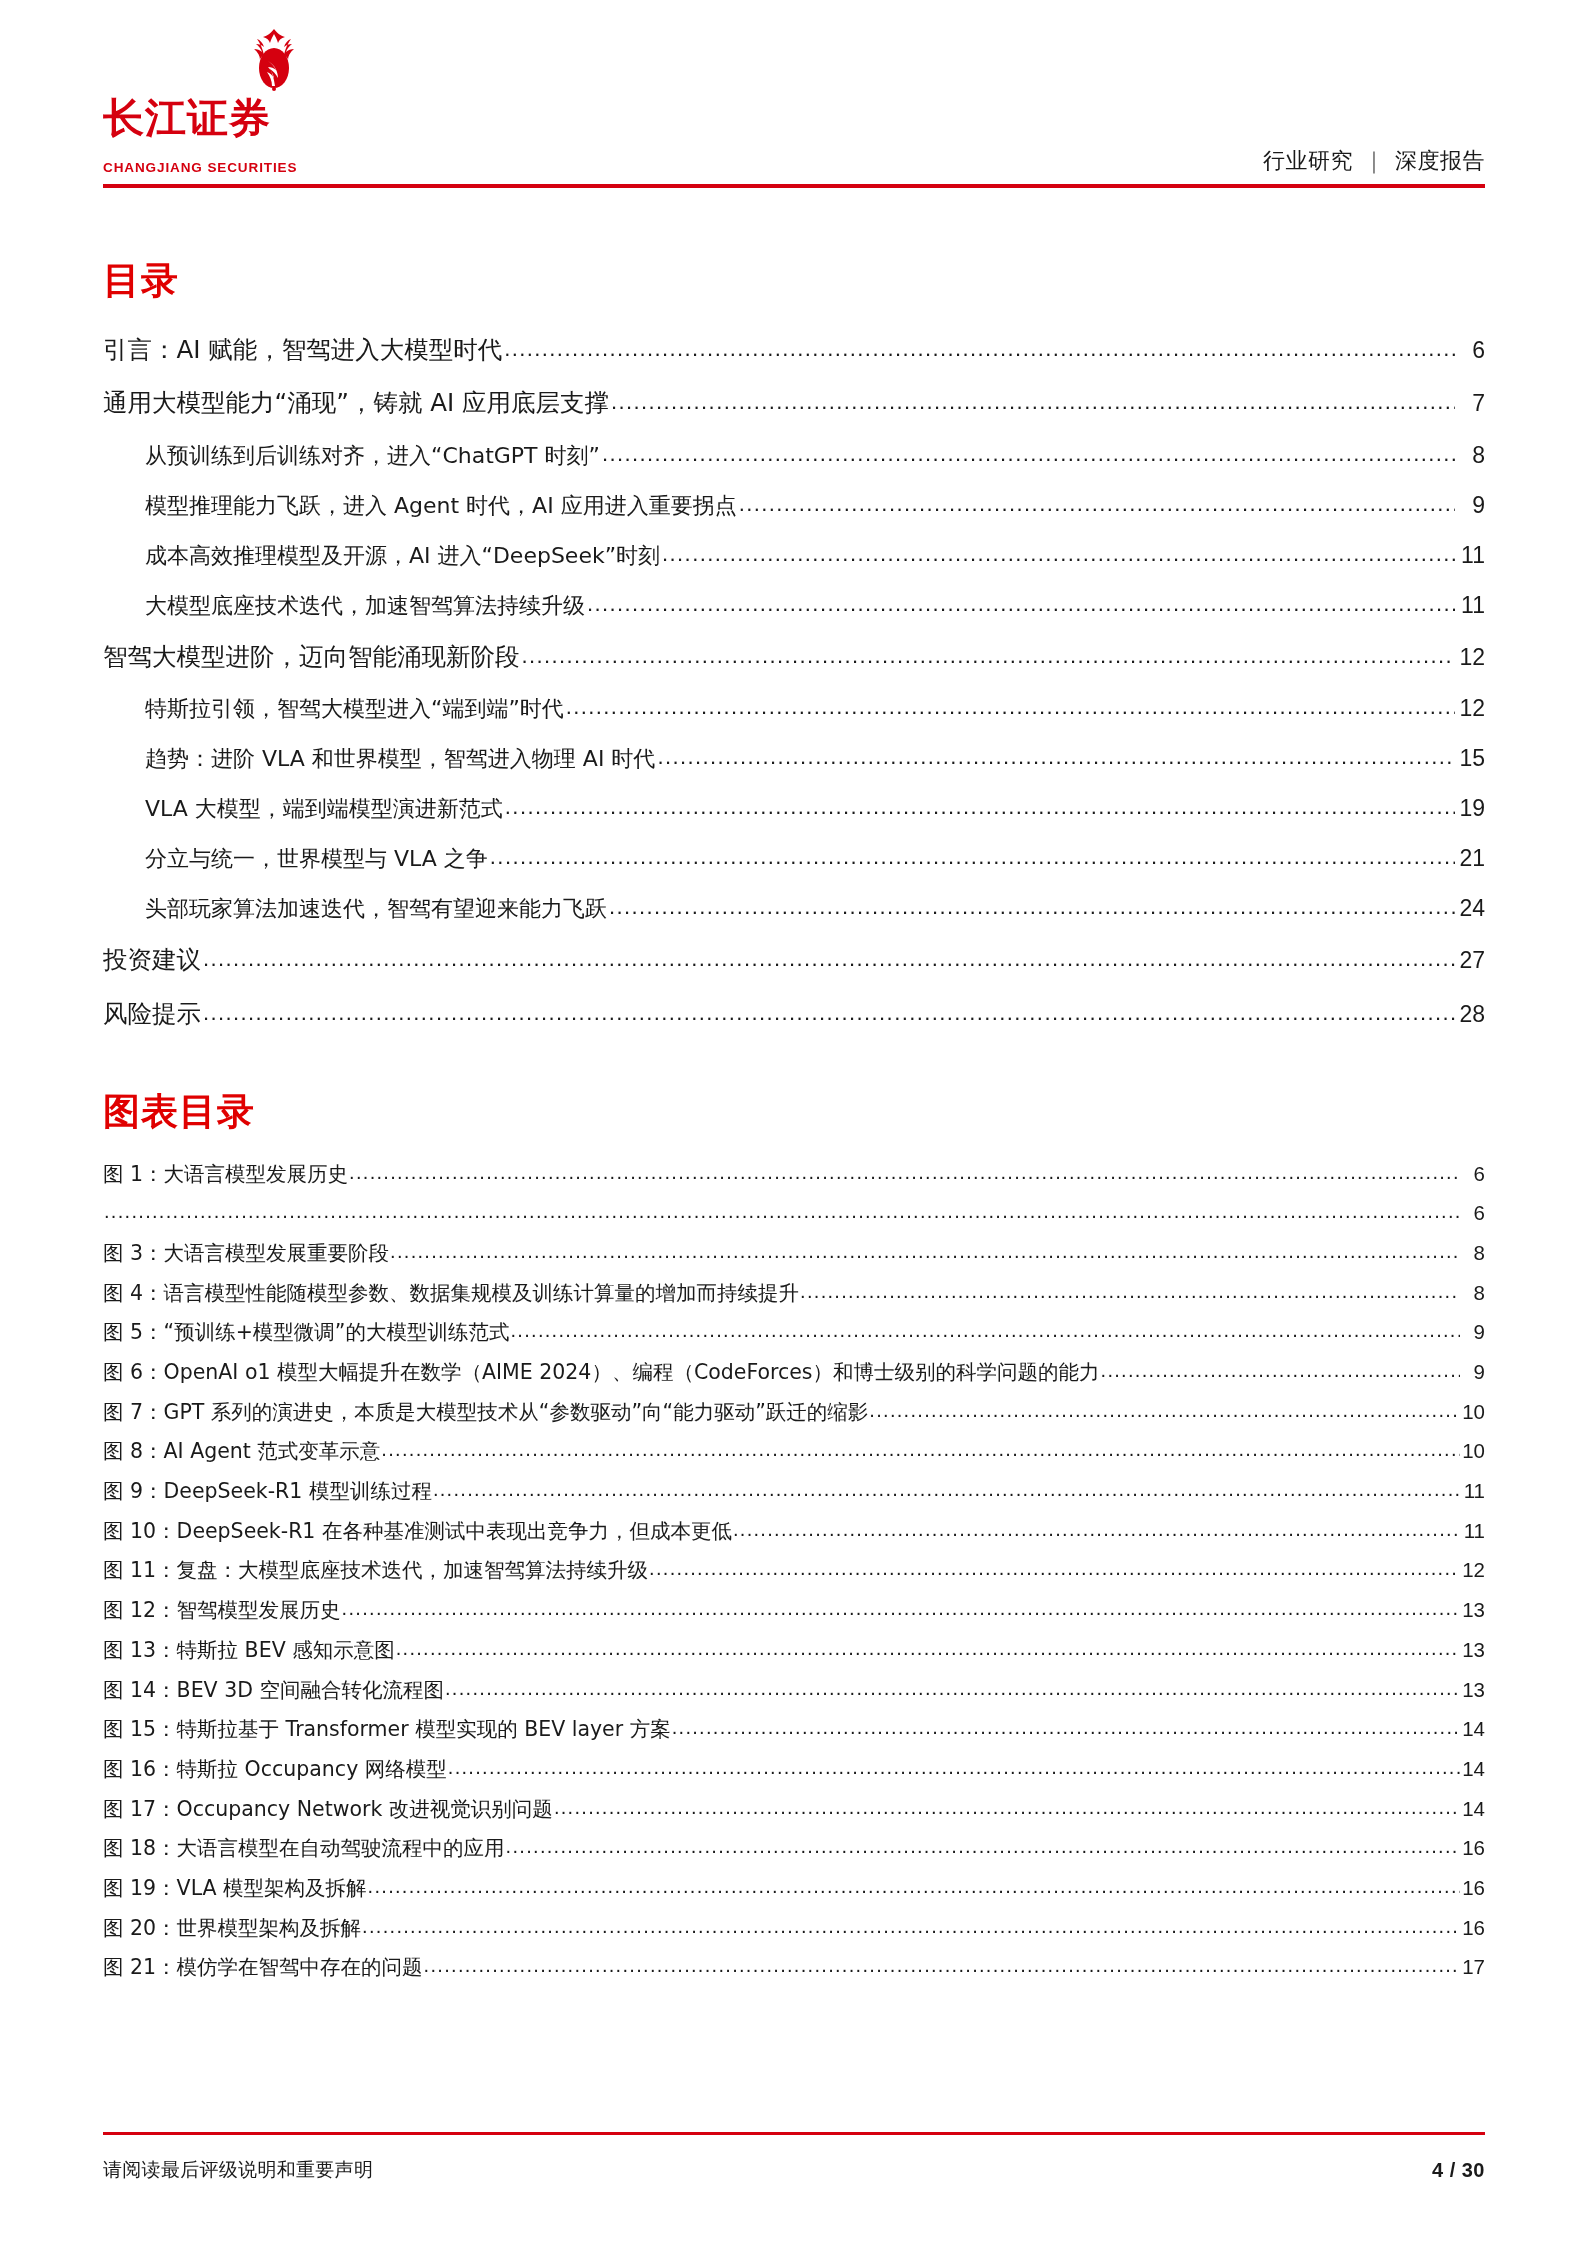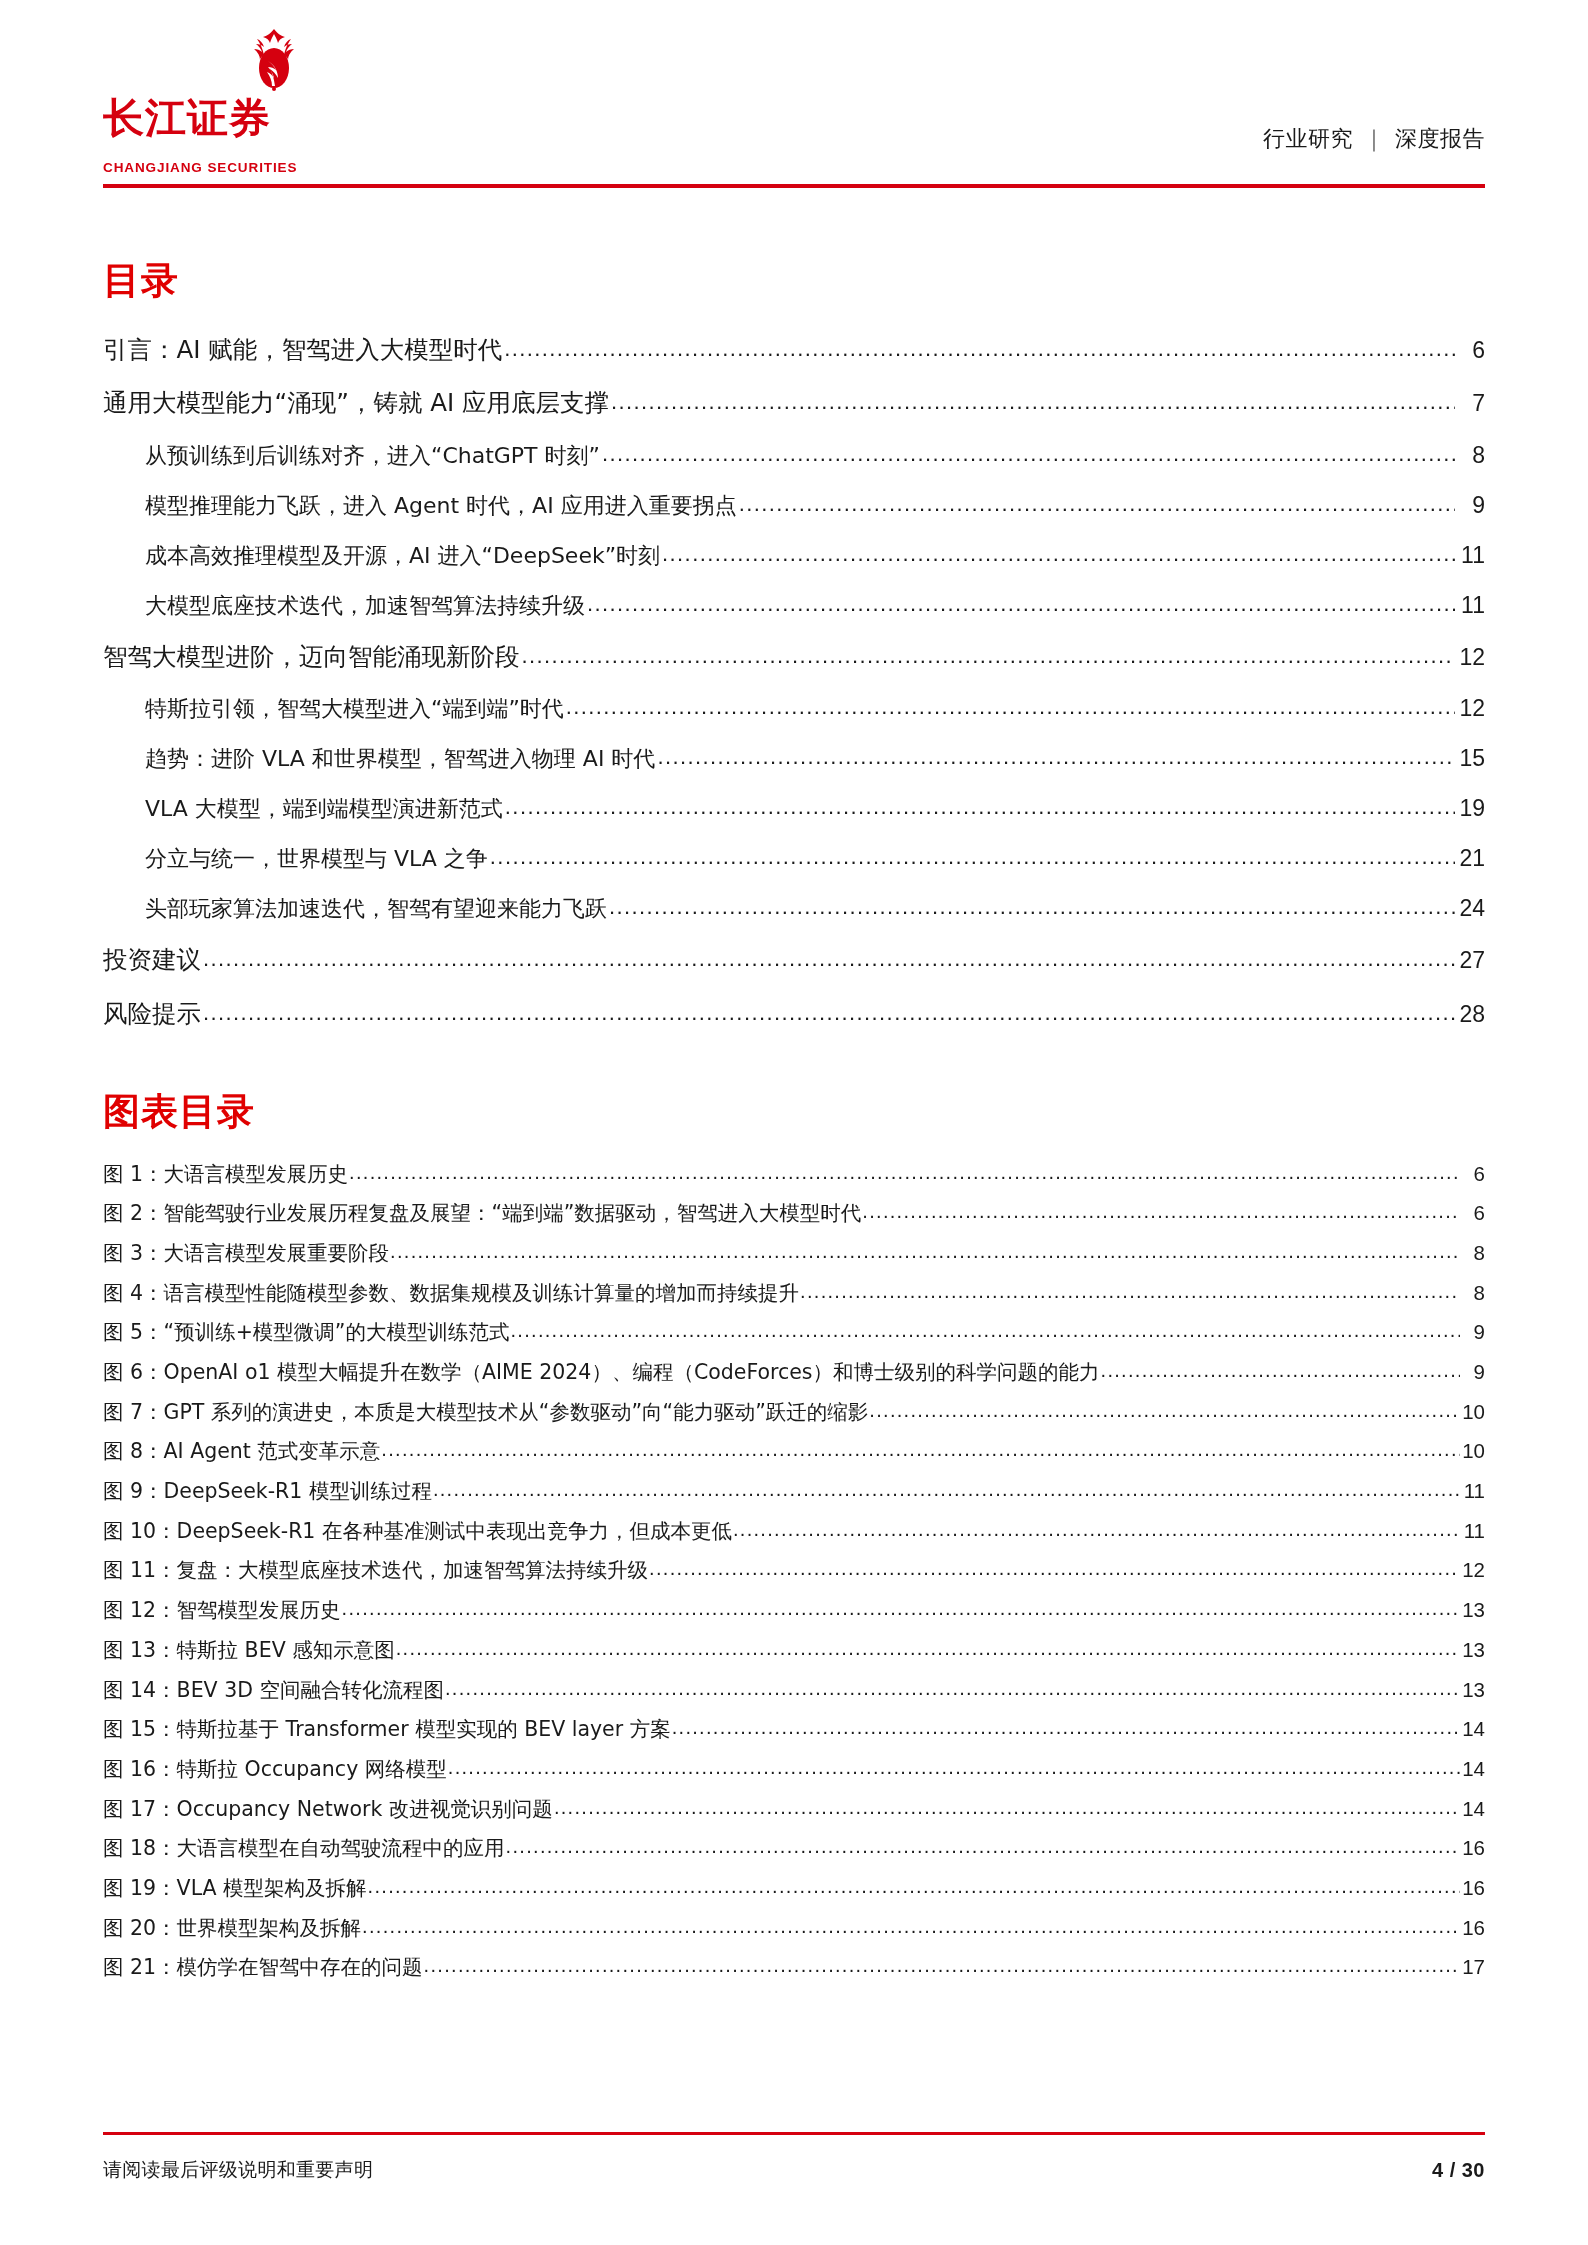--- a/index.html
+++ b/index.html
@@ -68,21 +68,21 @@
     color: #d5000f;
     letter-spacing: 0.9px;
     line-height: 1.2;
     margin-top: 20px;
   }
   .header-right {
     font-family: "DejaVu Sans", sans-serif;
     font-size: 22px;
     color: #1a1a1a;
     letter-spacing: 0.5px;
-    margin-bottom: 24px;
+    margin-bottom: 2px;
     white-space: nowrap;
   }
   .header-right .sep { margin: 0 10px; color: #555; }
 
   .header-rule {
     position: absolute;
     top: 184px;
     left: 103px;
     right: 103px;
     height: 4px;
@@ -338,21 +338,20 @@
 
   <div class="fig-list">
 
     <div class="fig-row">
       <span class="fig-label">图 1：大语言模型发展历史</span>
       <span class="fig-dots">...................................................................................................................................................................................................................</span>
       <span class="fig-page">6</span>
     </div>
 
     <div class="fig-row">
-      <span class="fig-label">图 2：智能驾驶行业发展历程复盘及展望：“端到端”数据驱动，智驾进入大模型时代</span>
       <span class="fig-dots">...................................................................................................................................................................................................................</span>
       <span class="fig-page">6</span>
     </div>
 
     <div class="fig-row">
       <span class="fig-label">图 3：大语言模型发展重要阶段</span>
       <span class="fig-dots">...................................................................................................................................................................................................................</span>
       <span class="fig-page">8</span>
     </div>
 

